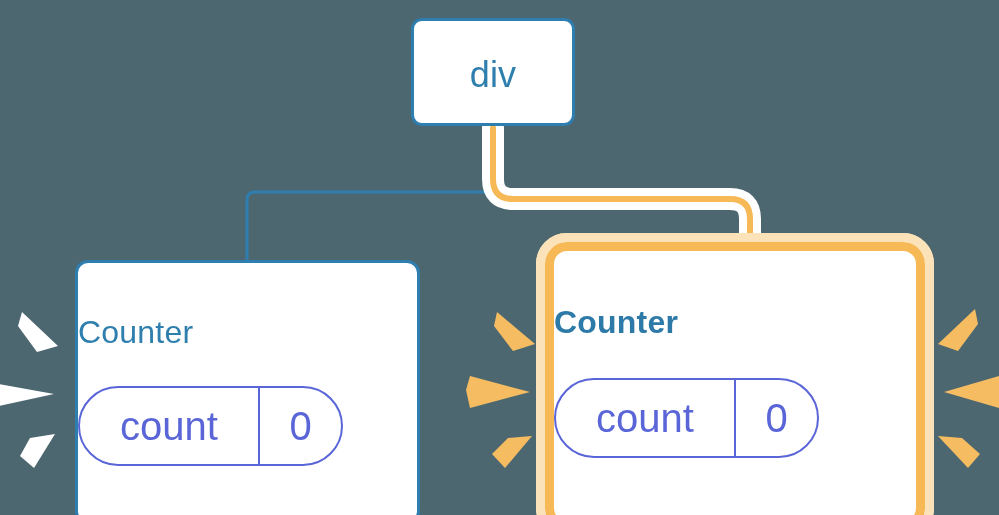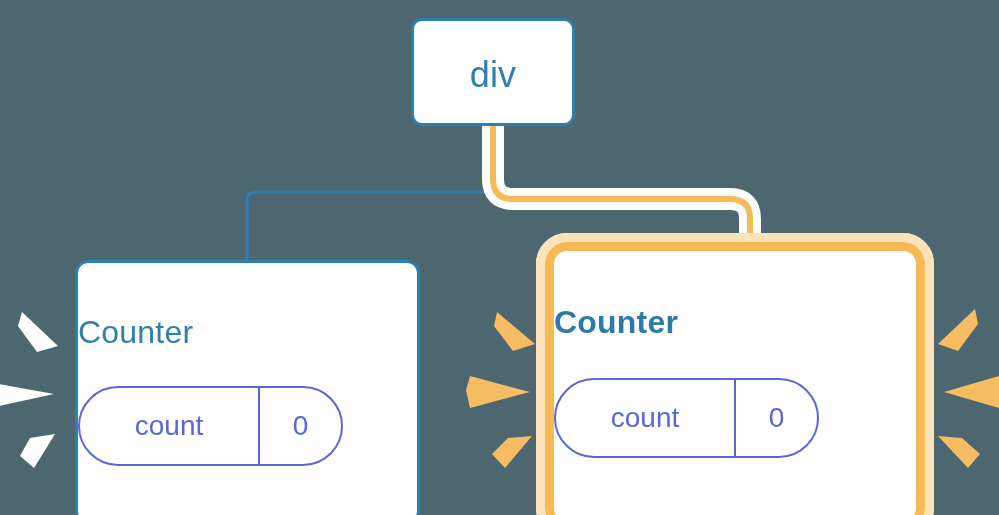--- a/index.html
+++ b/index.html
@@ -119,21 +119,21 @@
     margin-top: 40px;
     height: 80px;
     width: 265px;
   }
   .pill-key,
   .pill-val {
     display: flex;
     align-items: center;
     justify-content: center;
     color: #5a66d8;
-    font-size: 28px;
+    font-size: 40px;
     font-weight: 400;
     line-height: 1;
   }
   .pill-key {
     flex: 0 0 178px;
   }
   .pill-val {
     flex: 1 1 auto;
     border-left: 2px solid #5a66d8;
   }

